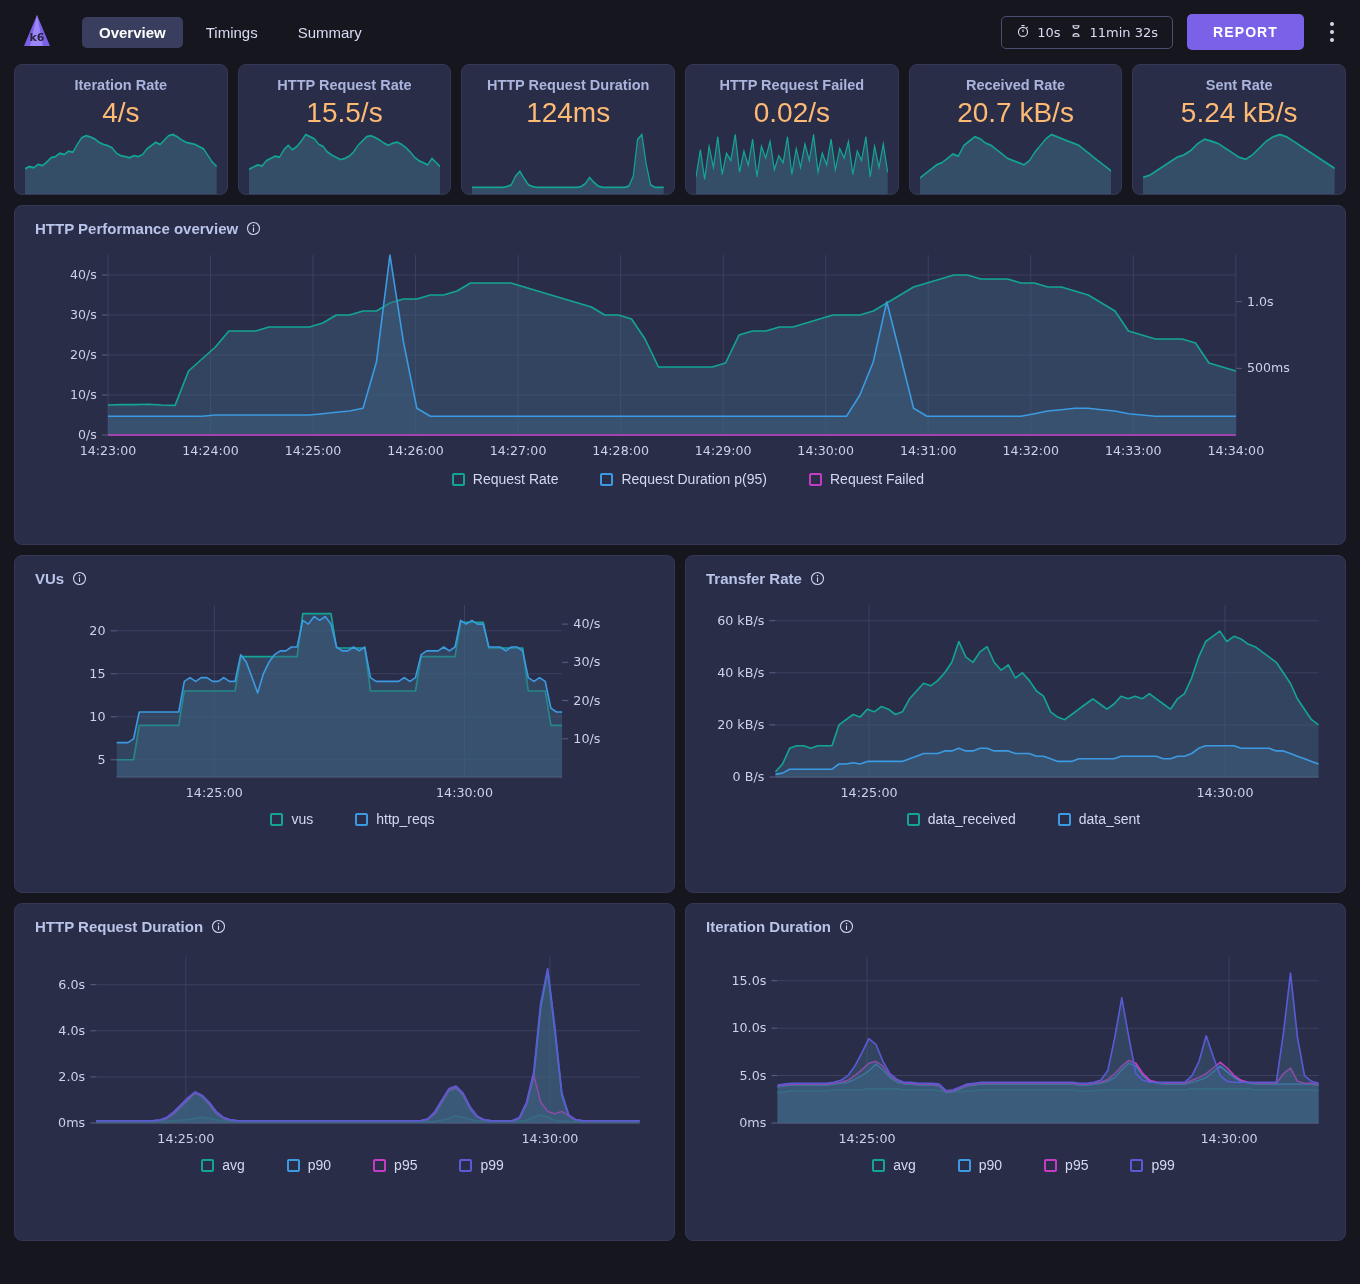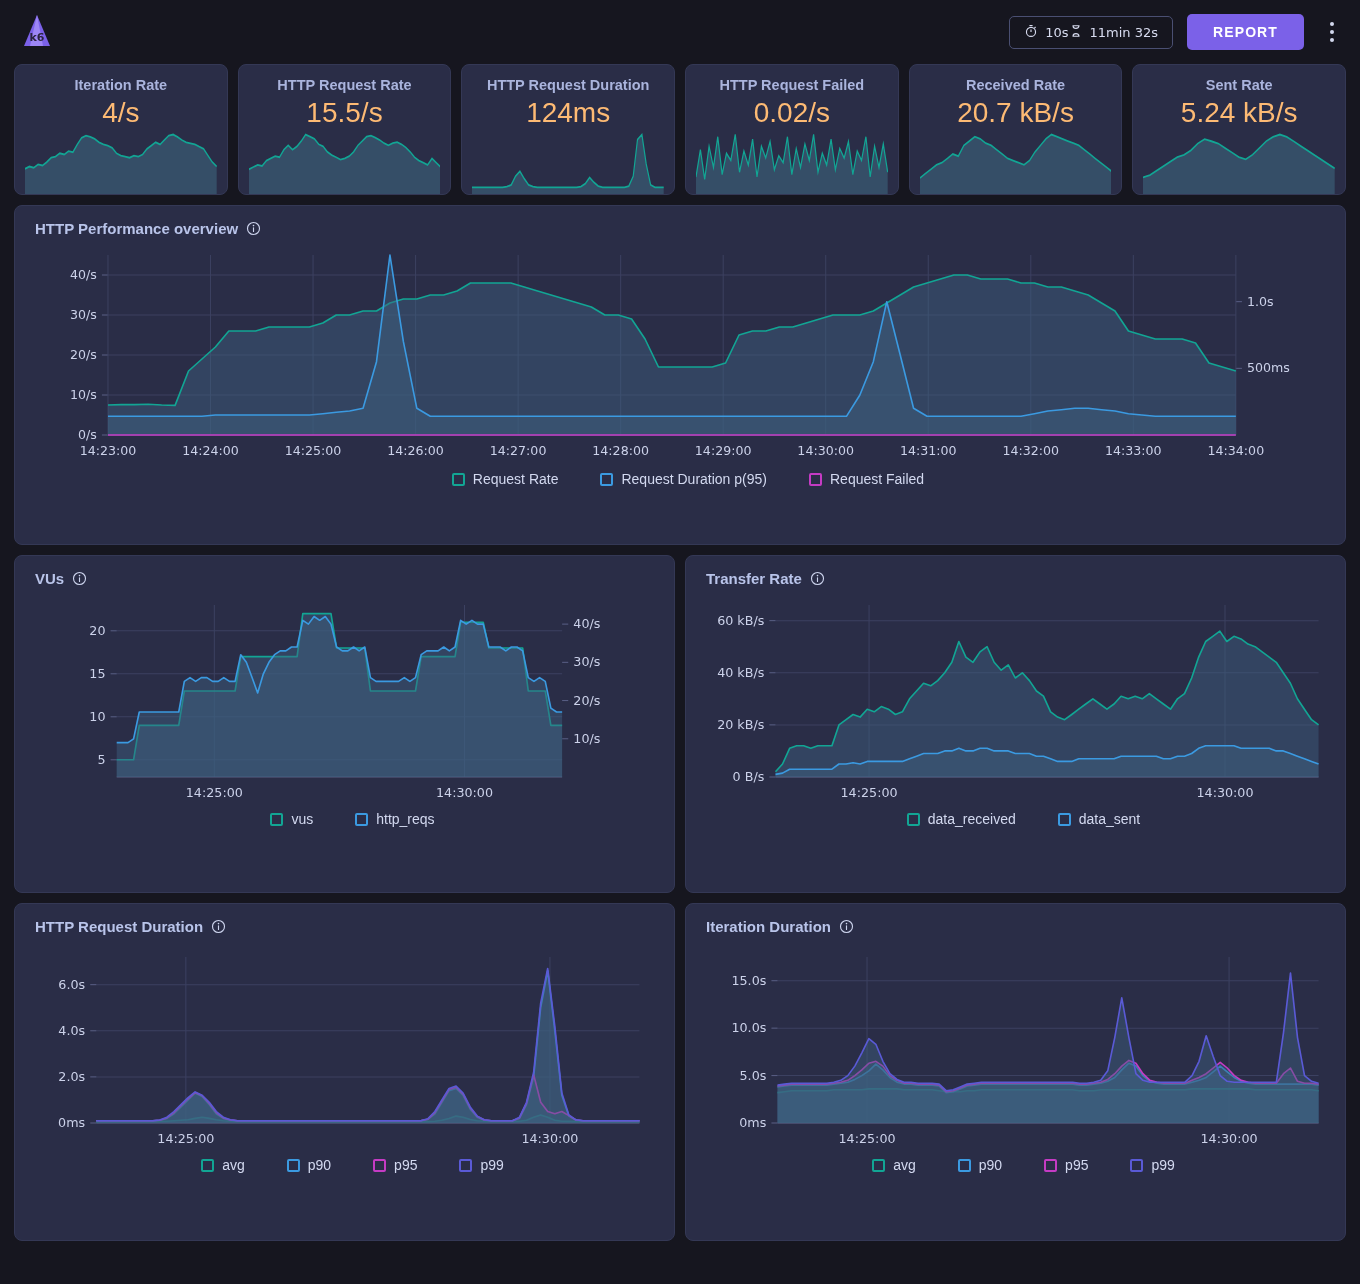--- a/index.html
+++ b/index.html
@@ -31,21 +31,21 @@
   .topbar{height:64px;display:flex;align-items:center;padding:0 14px;gap:14px;}
   .logo{width:46px;height:40px;display:flex;align-items:center;justify-content:center;flex:0 0 auto;}
   .tabs{display:flex;align-items:center;gap:6px;margin-left:8px;}
   .tab{
     padding:7px 17px;border-radius:5px;font-size:15px;color:#d7dcf2;cursor:pointer;
     font-family:"Liberation Sans", sans-serif;
   }
   .tab.active{background:#3a3e5e;color:#fff;font-weight:600;}
   .spacer{flex:1;}
   .timebox{
-    display:flex;align-items:center;gap:0;border:1px solid #4a4f72;border-radius:5px;
+    display:flex;align-items:center;gap:8px;border:1px solid #4a4f72;border-radius:5px;
     padding:7px 14px;font-size:13px;color:#d8dcf0;
   }
   .timebox .item{display:flex;align-items:center;gap:7px;}
   .report-btn{
     background:var(--accent);color:#fff;border:none;border-radius:5px;
     padding:10px 26px;font-size:14px;font-weight:700;letter-spacing:1.1px;cursor:pointer;
     font-family:"Liberation Sans", sans-serif;
   }
   .kebab{width:28px;height:36px;display:flex;flex-direction:column;align-items:center;justify-content:center;gap:4px;cursor:pointer;}
   .kebab i{width:4px;height:4px;border-radius:50%;background:#d3d8ee;display:block;}
@@ -84,20 +84,25 @@
 </head>
 <body>
 
 <div class="topbar">
   <div class="logo">
     <svg width="40" height="40" viewBox="0 0 40 40">
       <path d="M20 3 L33 34 L7 34 Z" fill="#7b61e8"></path>
       <path d="M20 3 L26 34 L13 34 Z" fill="#9d86f5"></path>
       <text x="20" y="29" fill="#2b2440" font-size="11" font-weight="bold" text-anchor="middle">k6</text>
     </svg>
+  </div>
+  <div class="tabs">
+    <div class="tab active">Overview</div>
+    <div class="tab">Timings</div>
+    <div class="tab">Summary</div>
   </div>
   <div class="spacer"></div>
   <div class="timebox">
     <div class="item">
       <span>
         <svg width="14" height="14" viewBox="0 0 16 16" fill="none" stroke="#d8dcf0" stroke-width="1.3">
           <circle cx="8" cy="9" r="5.2"></circle>
             <path d="M8 9 L8 6.2"></path>
             <path d="M6.2 1.8 h3.6"></path>
             <path d="M12 4.6 l1.2 -1.2"></path>

